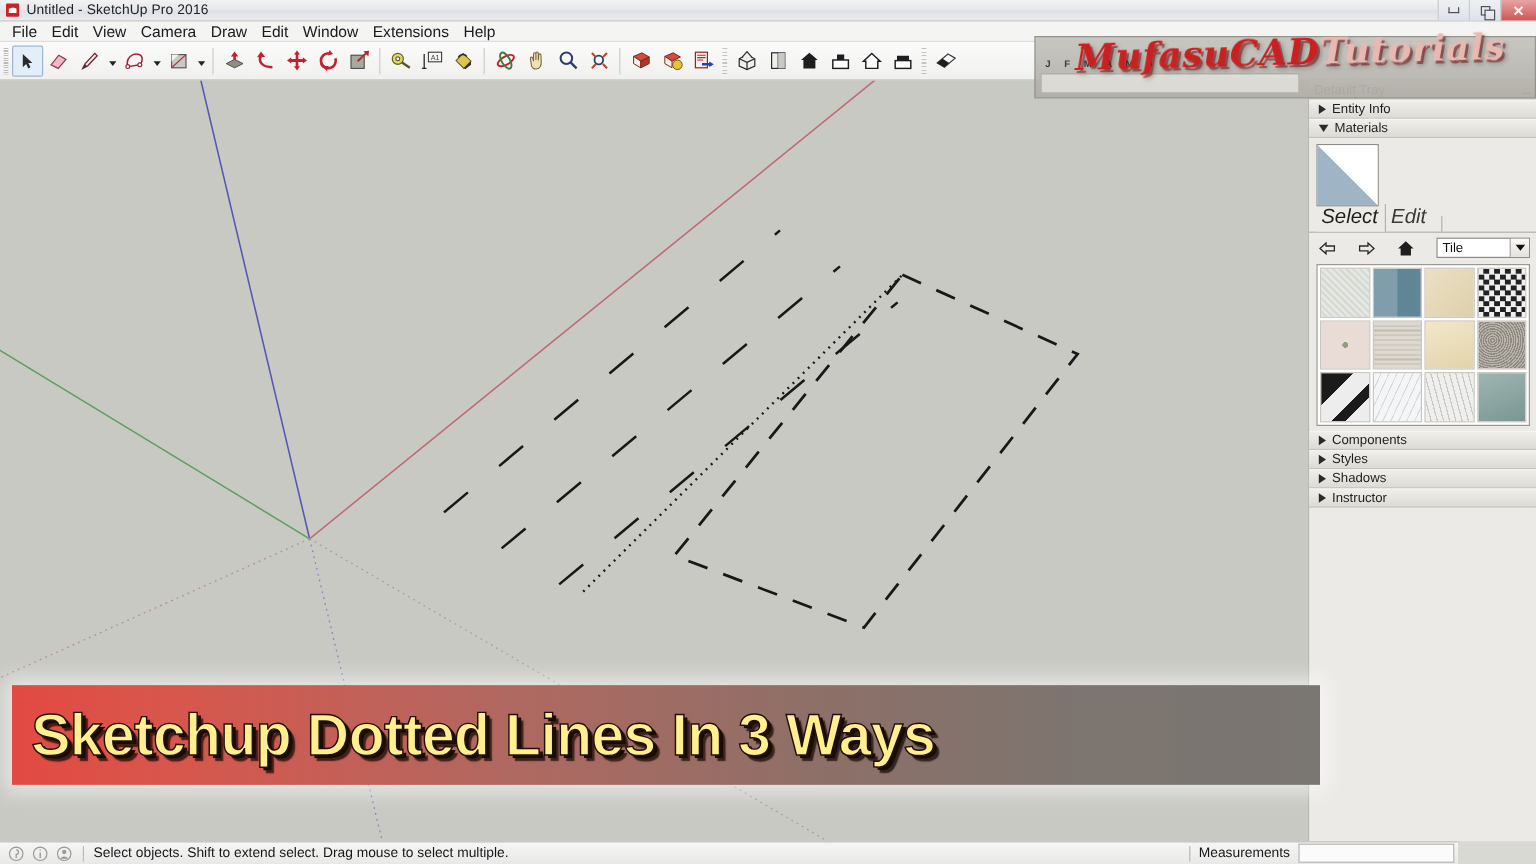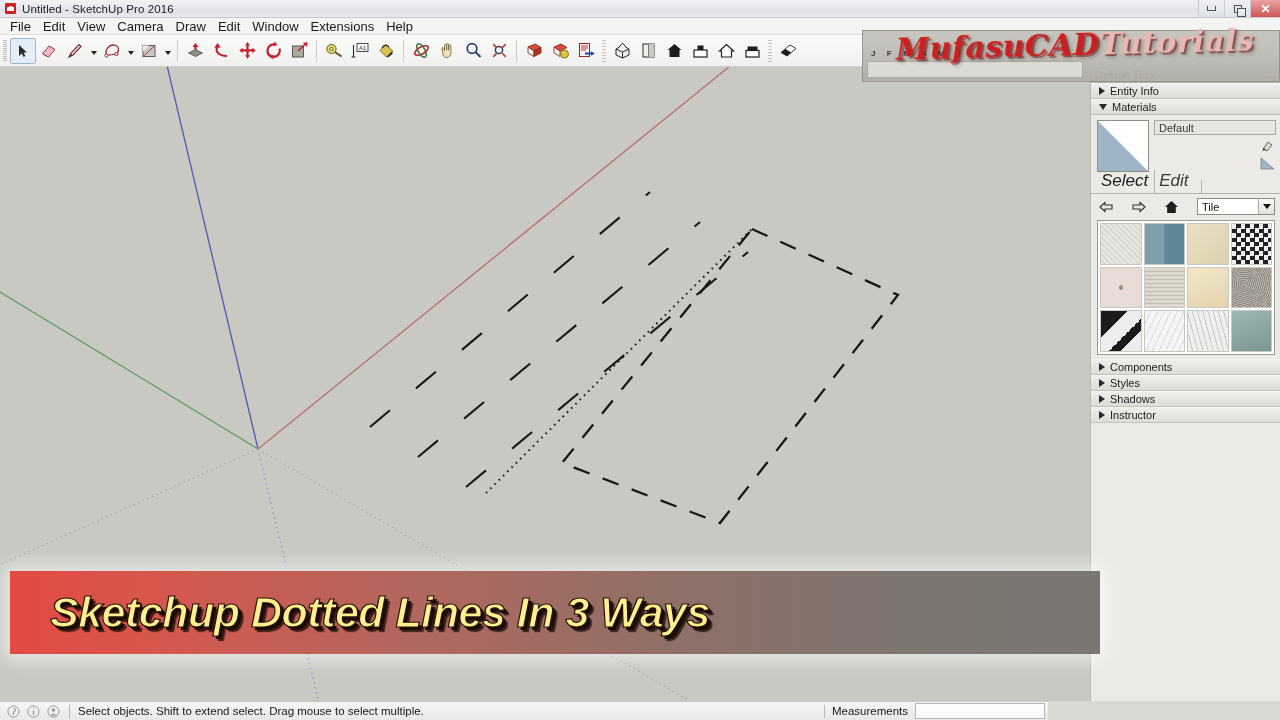--- a/index.html
+++ b/index.html
@@ -162,21 +162,21 @@
   }
 
   #swatch-grid {
     margin: 1px 5px 4px 6px; border: 1px solid #9a988f; background: #fff;
     display: grid; grid-template-columns: repeat(4, 1fr); gap: 2px; padding: 2px;
   }
   .sw { width: 100%; aspect-ratio: 1/1; border: 1px solid #c9c7c0; }
 
   
   #statusbar {
-    position: absolute; left: 0; top: 701px; width: 1048px; height: 19px;
+    position: absolute; left: 0; top: 701px; width: 1215px; height: 19px;
     background: linear-gradient(to bottom,#f6f6f5,#e8e8e6);
     border-top: 1px solid #c6c6c2; display: flex; align-items: center; justify-content: center;
   }
   .sb-icon { width: 13px; height: 13px; margin-left: 7px; flex: none; }
   #sb-divider { width: 1px; height: 13px; background: #b9b9b5; margin: 0 8px 0 9px; }
   #sb-text { font-size: 11.5px; color: #17171a; }
   #sb-right { margin-left: auto; display: flex; align-items: center; height: 19px; }
   #sb-meas-div { width:1px; height:13px; background:#b9b9b5; margin: 0 7px; }
   #sb-meas-label { font-size: 11.5px; color: #17171a; }
   #sb-meas-input {
@@ -211,23 +211,23 @@
   }
   #watermark .pale { color: #e8b9b3; }
 
   #banner {
     position: absolute; left: 10px; top: 571px; width: 1090px; height: 83px;
     background: linear-gradient(to right, #e24a42 0%, #d8564c 12%, #b06860 38%, #8d7068 62%, #7d7570 82%, #7a7672 100%);
     display: flex; align-items: center;
     box-shadow: 0 0 16px 6px rgba(255,255,255,.55);
   }
   #banner-text {
-    margin-left: 40px;
+    margin-left: 16px;
     font-family: "Liberation Sans", sans-serif;
-    font-size: 43px; font-weight: bold; font-style: italic;
+    font-size: 49px; font-weight: bold; 
     color: #ffef8f; white-space: nowrap;
     -webkit-text-stroke: 1.2px #201008;
     text-shadow: 3px 3px 0 #1a0b04, 5px 5px 1px rgba(20,10,4,.75);
     letter-spacing: -.5px;
   }
 </style>
 </head>
 <body>
 
 <div id="titlebar">
@@ -497,36 +497,20 @@
   </div>
 
   <div class="section-head">
     <span class="tri down"></span>
     <span>Materials</span>
   </div>
 
   <div id="mat-body">
     <div id="mat-top">
       <div id="mat-swatch"></div>
-      <div id="mat-right">
-        <div id="mat-name">Default</div>
-        <div id="mat-btns">
-          <span>
-            <svg width="15" height="15" viewBox="0 0 15 15">
-                <path d="M3 11 L8 4 L12 7 L7 13 Z" fill="#dcd8cf" stroke="#4a4a44" stroke-width=".8"></path>
-                <path d="M2 13 L4 10 L5.5 11.5 Z" fill="#2a2a2a"></path>
-              </svg>
-          </span>
-          <span>
-            <svg width="15" height="13" viewBox="0 0 15 13">
-                <path d="M1 12 L1 1 L14 12 Z" fill="#9fb4c4" stroke="#6c7d8b" stroke-width=".7"></path>
-              </svg>
-          </span>
-        </div>
-      </div>
     </div>
 
     <div id="mat-tabs">
       <span class="mtab active">Select</span>
       <span class="mtab inactive">Edit</span>
       <span class="mtab-fill"></span>
     </div>
 
     <div id="mat-nav">
       <span class="navbtn">

